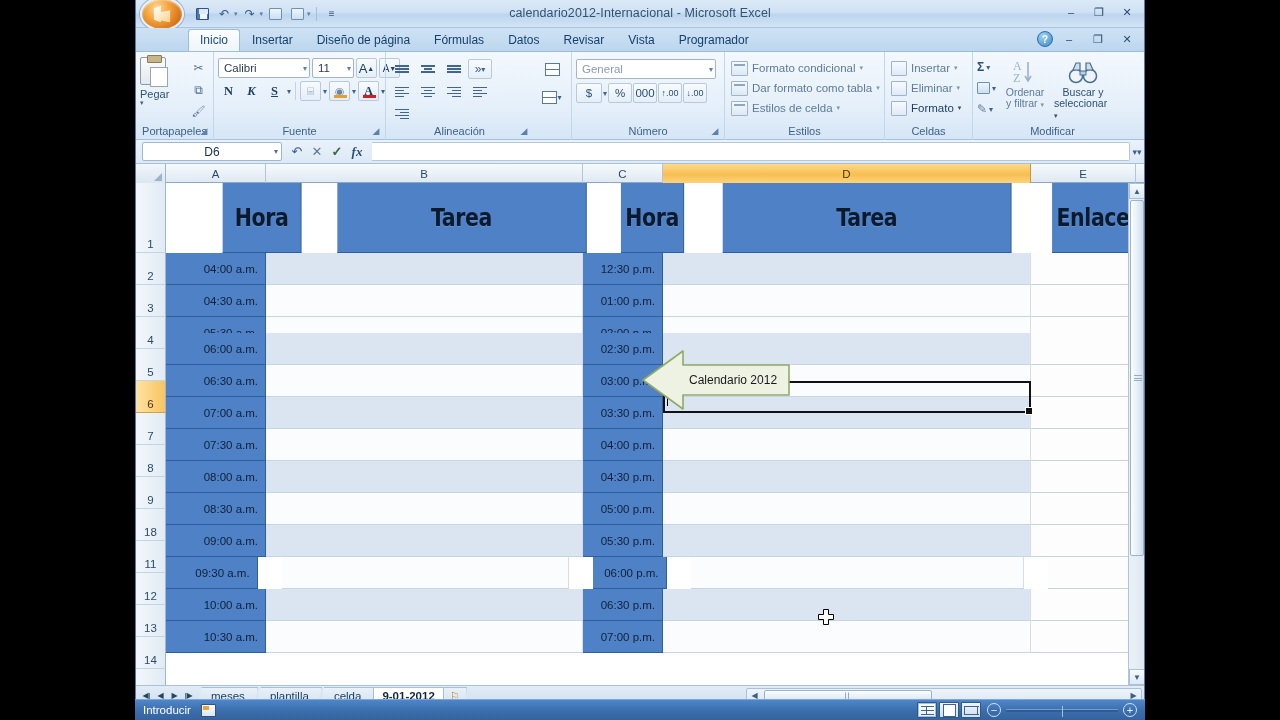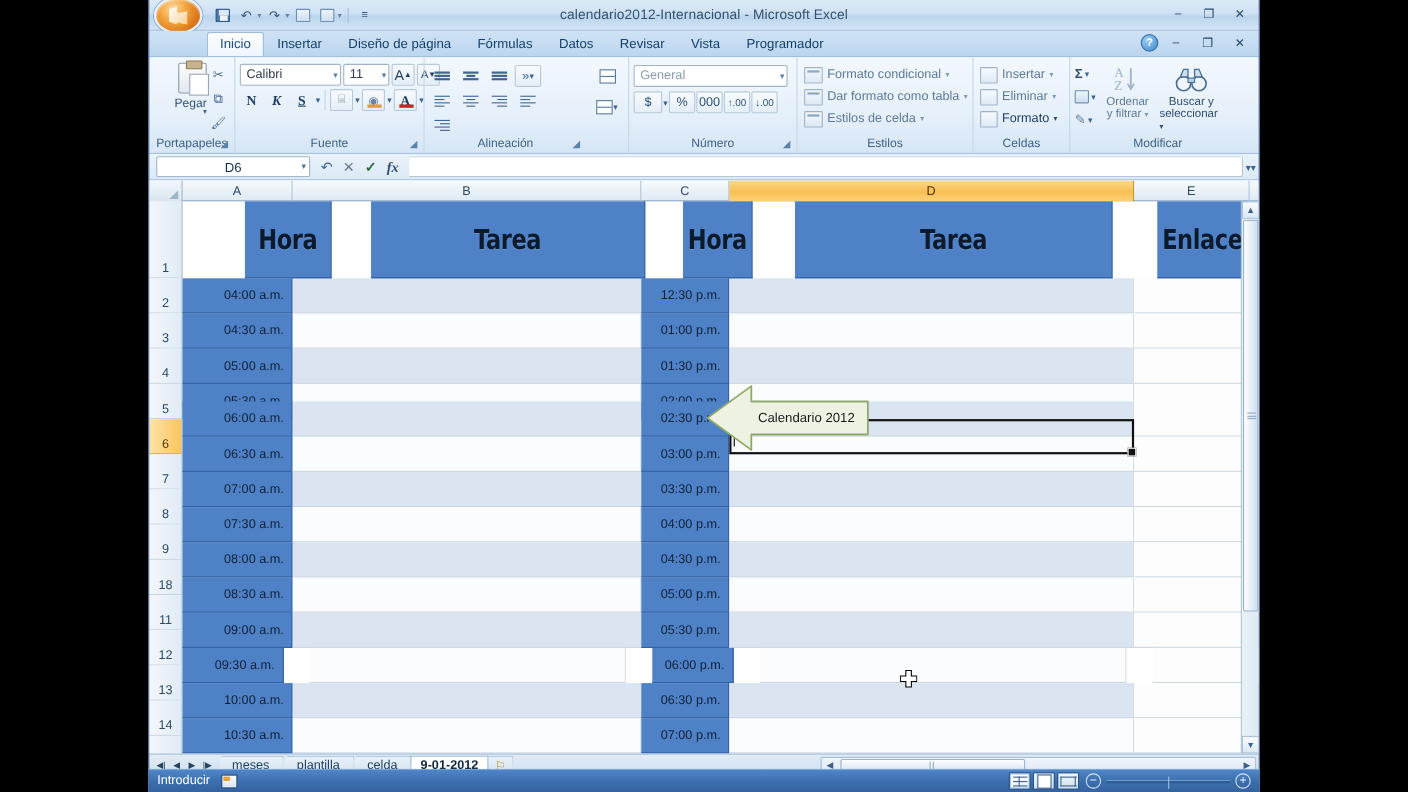--- a/index.html
+++ b/index.html
@@ -94,21 +94,21 @@
   .rgroup-body { flex: 1; display: flex; align-items: flex-start; }
   .rgroup-label {
     height: 15px; text-align: center; font-size: 11px; color: #3d6287; position: relative;
   }
   .rgroup-label .dlg {
     position: absolute; right: 0px; top: 1px; width: 10px; height: 10px;
     font-size: 9px; color: #5b82a8;
   }
 
   
-  .paste-big { width: 50px; display: flex; flex-direction: column; align-items: flex-end; padding-top: 2px; }
+  .paste-big { width: 50px; display: flex; flex-direction: column; align-items: flex-start; padding-top: 2px; }
   .paste-icon {
     width: 26px; height: 28px; background: linear-gradient(#fdfdfd,#e2e8ee);
     border: 1px solid #8d9aa8; border-radius: 2px; position: relative;
   }
   .paste-icon::before {
     content:""; position:absolute; left:6px; top:-3px; width:13px; height:6px;
     background:#c9b48a; border:1px solid #8a7a58; border-radius:1px;
   }
   .paste-icon::after {
     content:""; position:absolute; left:9px; top:9px; width:16px; height:18px;
@@ -829,37 +829,20 @@
           <div class="cell time" style="width: 80px; height: 32px;">
             <span>01:00 p.m.</span>
           </div>
           <div class="cell plain" style="width: 368px; height: 32px;">
             <span></span>
           </div>
           <div class="cell white" style="width: 105px; height: 32px;">
             <span></span>
           </div>
         </div>
-        <div class="grow" style="height: 32px;">
-          <div class="cell time" style="width: 100px; height: 32px;">
-            <span>05:00 a.m.</span>
-          </div>
-          <div class="cell band" style="width: 317px; height: 32px;">
-            <span></span>
-          </div>
-          <div class="cell time" style="width: 80px; height: 32px;">
-            <span>01:30 p.m.</span>
-          </div>
-          <div class="cell band" style="width: 368px; height: 32px;">
-            <span></span>
-          </div>
-          <div class="cell white" style="width: 105px; height: 32px;">
-            <span></span>
-          </div>
-        </div>
         <div class="grow" style="height: 16px;">
           <div class="cell time" style="width: 100px; height: 32px;">
             <span>05:30 a.m.</span>
           </div>
           <div class="cell plain" style="width: 317px; height: 32px;">
             <span></span>
           </div>
           <div class="cell time" style="width: 80px; height: 32px;">
             <span>02:00 p.m.</span>
           </div>

